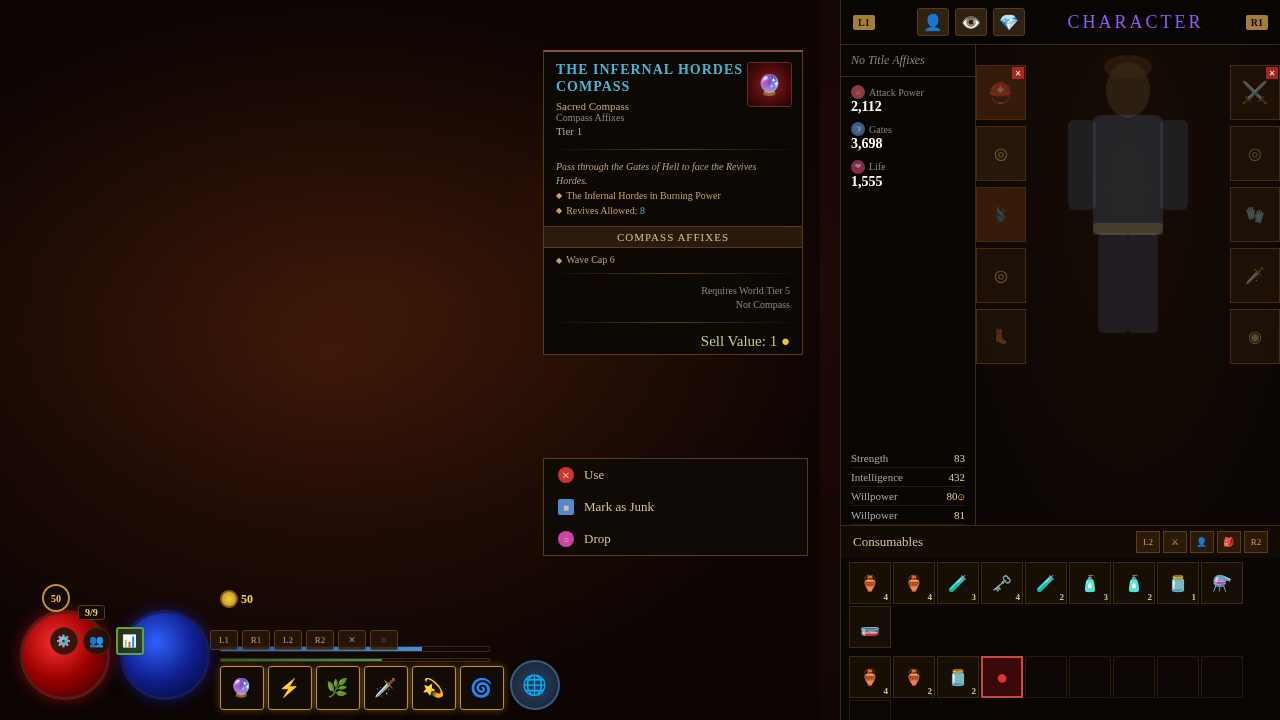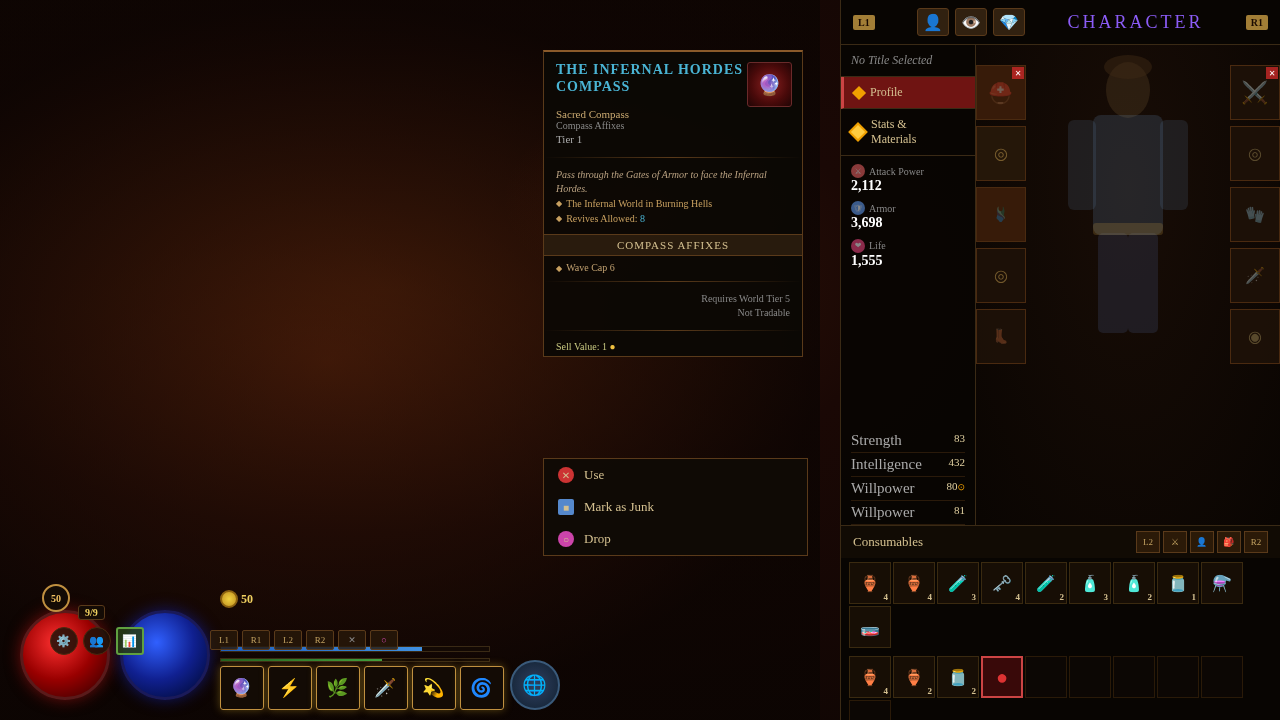--- a/index.html
+++ b/index.html
@@ -63,21 +63,21 @@
       border-radius: 3px;
       display: flex;
       align-items: center;
       justify-content: center;
       font-size: 20px;
     }
 
     .item-type {
       color: #c8a870;
       font-size: 11px;
-      margin-top: 12px;
+      margin-top: 4px;
     }
 
     .item-subtype {
       color: #888;
       font-size: 10px;
     }
 
     .item-tier {
       color: #aaa;
       font-size: 11px;
@@ -145,24 +145,24 @@
 
     .requirements {
       text-align: right;
       padding: 4px 12px;
       color: #888;
       font-size: 10px;
       line-height: 1.4;
     }
 
     .sell-value {
-      text-align: left;
+      text-align: right;
       padding: 4px 12px;
       color: #c8c880;
-      font-size: 10px;
+      font-size: 15px;
     }
 
     .gold-dot {
       color: #f0c040;
     }
 
     
     .context-menu {
       position: absolute;
       left: 543px;
@@ -344,21 +344,21 @@
 
     .plain-stat-row {
       display: flex;
       justify-content: space-between;
       padding: 3px 0;
       border-bottom: 1px solid #2a1a0a;
     }
 
     .plain-stat-name {
       color: #aaa;
-      font-size: 15px;
+      font-size: 11px;
     }
 
     .plain-stat-val {
       color: #e0d0a0;
       font-size: 11px;
     }
 
     
     .char-model {
       flex: 1;
@@ -760,39 +760,39 @@
     </div>
     <div class="item-icon-area">
       🔮
     </div>
     <div class="item-type">Sacred Compass</div>
     <div class="item-subtype">Compass Affixes</div>
     <div class="item-tier">Tier 1</div>
   </div>
   <div class="divider"></div>
   <div class="tooltip-section">
-    <div class="item-description">Pass through the Gates of Armor to face the Infernal Hordes.</div>
+    <div class="item-description">Pass through the Gates of Hell to face the Revives Hordes.</div>
     <div class="bullet-item">
       <span class="bullet-diamond">◆</span>
-      <span>The Infernal World in Burning Hells</span>
+      <span>The Infernal Hordes in Burning Power</span>
     </div>
     <div class="bullet-item">
       <span class="bullet-diamond">◆</span>
       <span>Revives Allowed: <span class="number-highlight">8</span></span>
     </div>
   </div>
   <div class="section-header">COMPASS AFFIXES</div>
   <div class="affix-item">
     <span class="bullet-diamond">◆</span>
     <span>Wave Cap 6</span>
   </div>
   <div class="divider"></div>
   <div class="requirements">
     <div>Requires World Tier 5</div>
-    <div>Not Tradable</div>
+    <div>Not Compass</div>
   </div>
   <div class="divider"></div>
   <div class="sell-value">
     <span>Sell Value: 1</span> <span class="gold-dot">●</span>
   </div>
 </div>
 
 <div class="context-menu">
   <div class="context-item">
     <div class="ctx-icon ctx-x">✕</div>
@@ -818,47 +818,35 @@
       <div class="hdr-btn">💎</div>
     </div>
     <span class="char-title">CHARACTER</span>
     <span class="hdr-btn-label">R1</span>
   </div>
 
   <div class="char-middle">
 
     <div class="stats-column">
       <div class="title-area">
-        <div class="no-title">No Title Selected</div>
-      </div>
-      <div class="tab-buttons">
-        <div class="tab-btn active">
-          <div class="tab-gem"></div>
-          <span class="tab-btn-label">Profile</span>
-        </div>
-        <div class="tab-btn">
-          <div style="width:14px;height:14px;background:#f0a000;transform:rotate(45deg);flex-shrink:0;position:relative;">
-            <div style="position:absolute;inset:2px;background:#ffcc40;transform:rotate(0deg);"></div>
-          </div>
-          <span class="tab-btn-label">Stats &amp;<br>Materials</span>
-        </div>
+        <div class="no-title">No Title Affixes</div>
       </div>
 
       <div class="stats-section">
         <div class="stat-row">
           <div class="stat-name">
             <div class="stat-icon" style="background:#8a3a3a;">⚔</div>
             <span>Attack Power</span>
           </div>
           <div class="stat-value">2,112</div>
         </div>
         <div class="stat-row">
           <div class="stat-name">
             <div class="stat-icon" style="background:#3a5a8a;">🛡</div>
-            <span>Armor</span>
+            <span>Gates</span>
           </div>
           <div class="stat-value">3,698</div>
         </div>
         <div class="stat-row">
           <div class="stat-name">
             <div class="stat-icon" style="background:#8a2a4a;">❤</div>
             <span>Life</span>
           </div>
           <div class="stat-value">1,555</div>
         </div>

